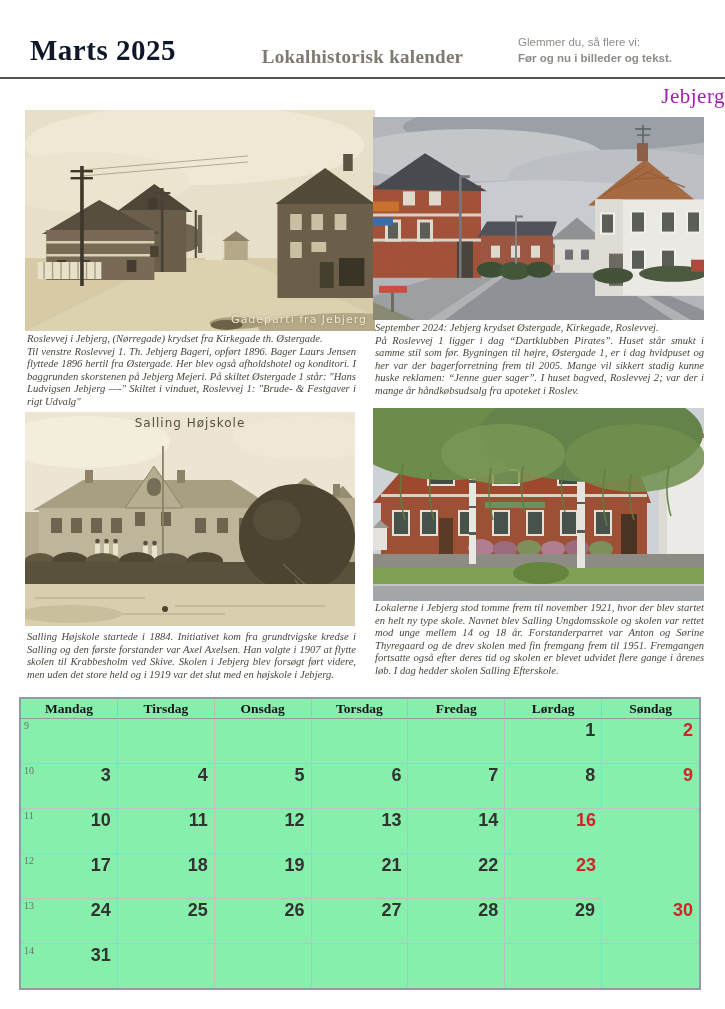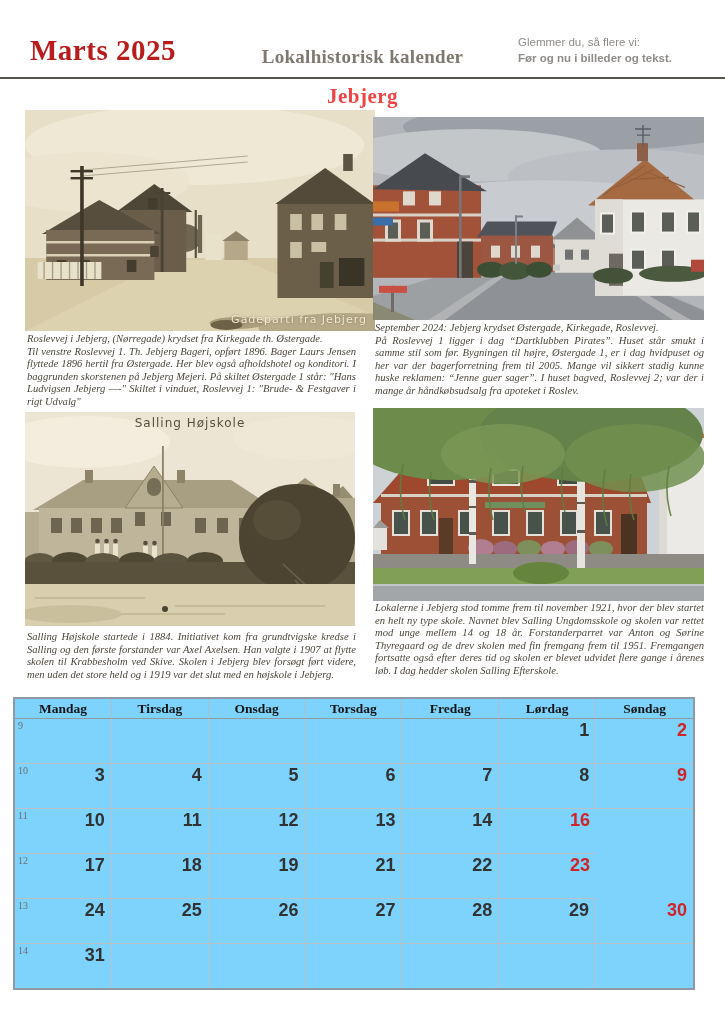--- a/index.html
+++ b/index.html
@@ -1,50 +1,50 @@
 <!DOCTYPE html>
 <html lang="da"><head>
 <meta charset="utf-8">
 <style>
   html,body{margin:0;padding:0;background:#ffffff;}
   .page{position:relative;width:725px;height:1009px;background:#ffffff;overflow:hidden;
         font-family:"Liberation Serif",serif;}
   
   .month-title{position:absolute;left:30px;top:34px;font-size:29px;font-weight:bold;
-               color:#b91c1c;letter-spacing:.5px;}
+               color:#0f172a;letter-spacing:.5px;}
   .subtitle{position:absolute;left:0;right:0;top:46px;text-align:center;font-size:19px;
             font-weight:bold;color:#7f796f;letter-spacing:.3px;}
   .tagline{position:absolute;right:22px;top:35px;text-align:left;width:185px;
            font-family:"Liberation Sans",sans-serif;font-size:11.5px;color:#8f8c88;line-height:1.35;}
   .tagline .bold{font-weight:bold;}
   .rule{position:absolute;left:0;right:0;top:77px;height:2px;background:#55524c;}
-  .place-title{position:absolute;left:0;right:0;top:84px;text-align:center;font-size:21px;
-               font-weight:bold;color:#ef4444;letter-spacing:.5px;}
+  .place-title{position:absolute;left:0;right:0;top:84px;text-align:right;font-size:21px;
+               font-weight:normal;color:#a21caf;letter-spacing:.5px;}
   
   .photo{position:absolute;overflow:hidden;}
   .photo svg{display:block;width:100%;height:100%;}
   #photo-old-street{left:25px;top:110px;width:350px;height:221px;text-align:center;}
   #photo-new-street{left:373px;top:117px;width:331px;height:203px;}
   #photo-old-school{left:25px;top:412px;width:330px;height:214px;}
   #photo-new-school{left:373px;top:408px;width:331px;height:193px;}
   .overlay-br{position:absolute;right:8px;bottom:5px;font-family:"DejaVu Sans",sans-serif;
               font-size:11px;color:#f2ead0;letter-spacing:1px;text-shadow:0 0 2px rgba(90,80,50,.6);}
   .overlay-tc{position:absolute;left:0;right:0;top:4px;text-align:center;
               font-family:"DejaVu Sans",sans-serif;font-size:12px;color:#55503e;letter-spacing:1px;}
   
   .caption{position:absolute;width:329px;font-style:italic;font-size:10.6px;line-height:1.18;
            color:#4b463b;text-align:justify;}
   #caption-old-street{left:27px;top:333px;}
   #caption-new-street{left:375px;top:322px;}
   #caption-old-school{left:27px;top:631px;}
   #caption-new-school{left:375px;top:602px;}
   .caption .first{text-align:left;}
   
-  .calendar{position:absolute;left:13px;top:697px;width:678px;border:2px solid #8f9aa6;
-            background:#7dd3fc;}
+  .calendar{position:absolute;left:19px;top:697px;width:678px;border:2px solid #8f9aa6;
+            background:#86efac;}
   .cal-row{display:grid;grid-template-columns:repeat(7,1fr);}
   .cal-head .hcell{height:19px;border-right:1px solid #b3bcc6;border-bottom:1px solid #8f9aa6;
             font-size:13.5px;font-weight:bold;color:#141414;text-align:center;line-height:19px;}
   .cal-head .hcell:last-child{border-right:none;}
   .cell{position:relative;height:44px;border-right:1px solid #b9c2cb;border-bottom:1px solid #b9c2cb;}
   .cal-week:last-child .cell{border-bottom:none;}
   .cell:last-child{border-right:none;}
   .num{position:absolute;top:1px;right:6px;font-family:"Liberation Sans",sans-serif;
        font-weight:bold;font-size:18px;color:#323232;}
   .sun .num{color:#cf2429;}

